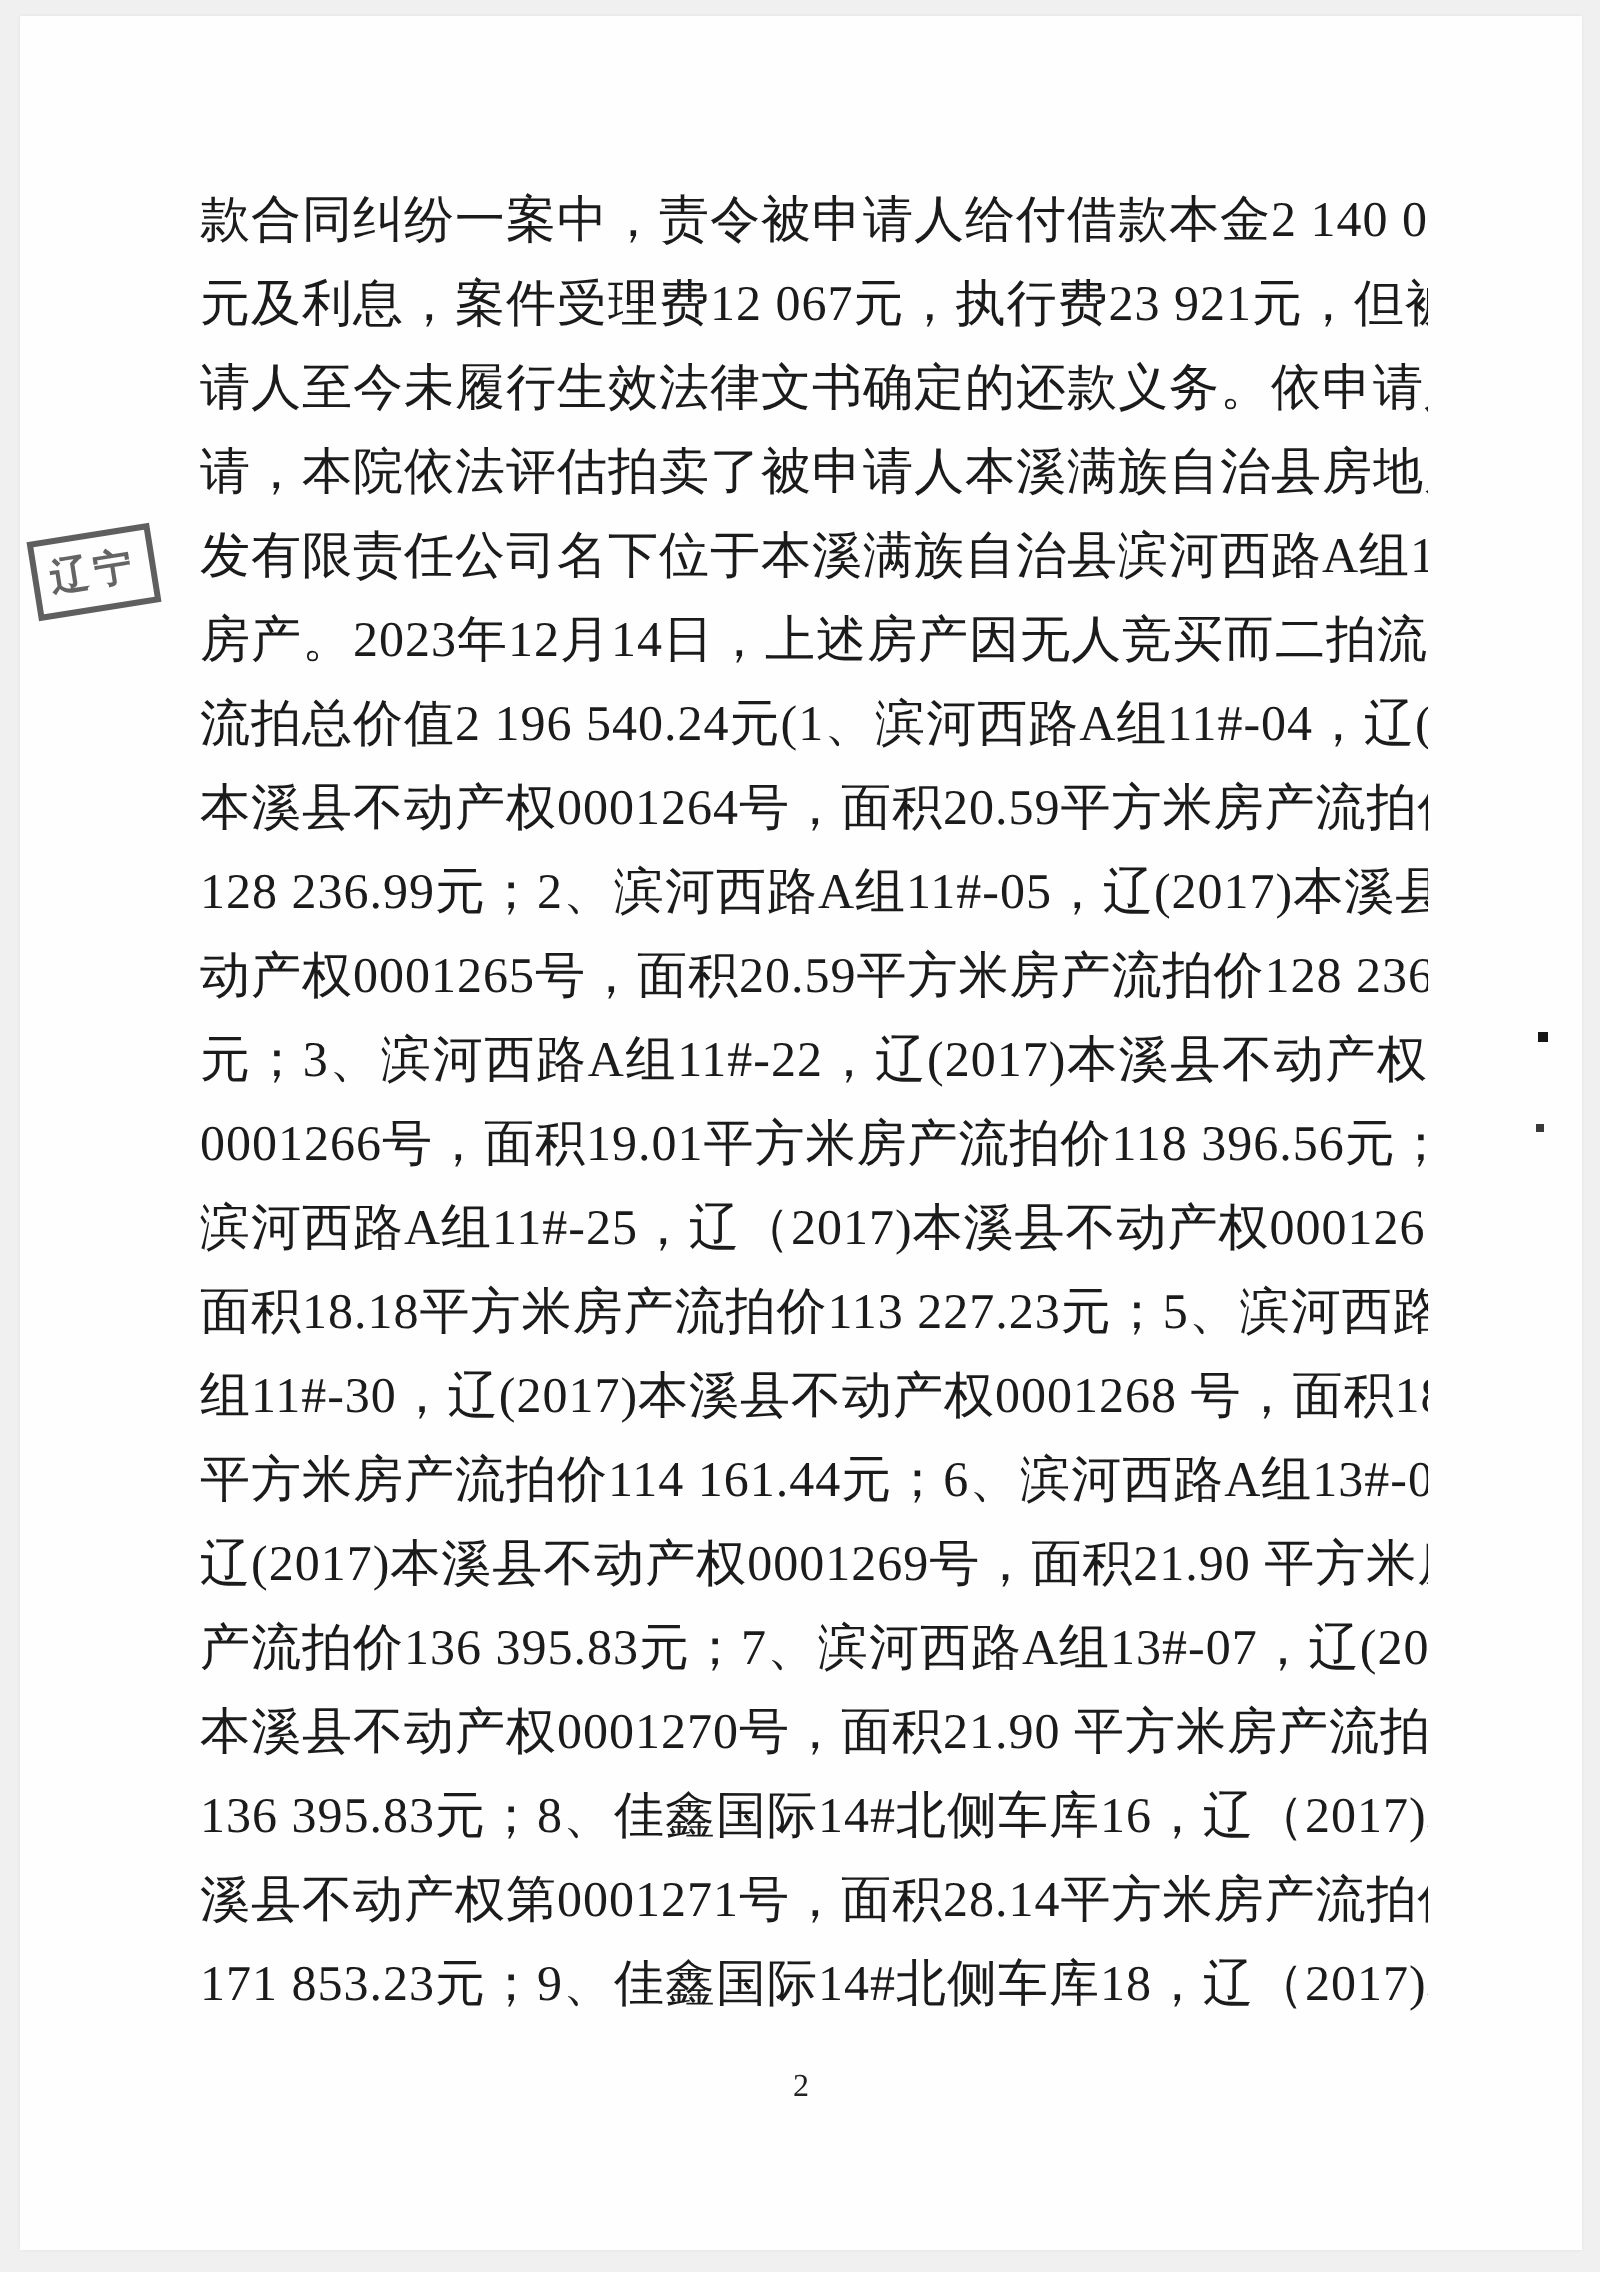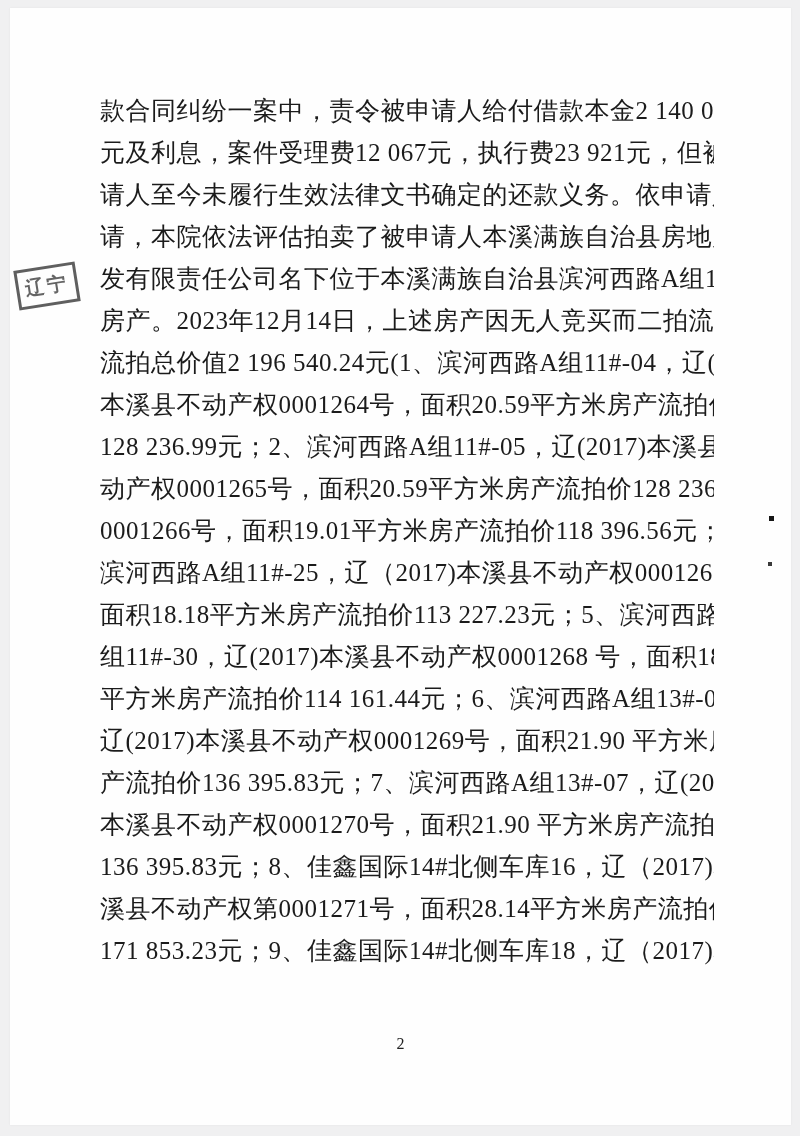--- a/index.html
+++ b/index.html
@@ -87,20 +87,21 @@
     <div class="line">款合同纠纷一案中，责令被申请人给付借款本金2 140 000</div>
     <div class="line">元及利息，案件受理费12 067元，执行费23 921元，但被申</div>
     <div class="line">请人至今未履行生效法律文书确定的还款义务。依申请人申</div>
     <div class="line">请，本院依法评估拍卖了被申请人本溪满族自治县房地产开</div>
     <div class="line">发有限责任公司名下位于本溪满族自治县滨河西路A组12处</div>
     <div class="line">房产。2023年12月14日，上述房产因无人竞买而二拍流拍，</div>
     <div class="line">流拍总价值2 196 540.24元(1、滨河西路A组11#-04，辽(2017)</div>
     <div class="line">本溪县不动产权0001264号，面积20.59平方米房产流拍价</div>
     <div class="line">128 236.99元；2、滨河西路A组11#-05，辽(2017)本溪县不</div>
     <div class="line">动产权0001265号，面积20.59平方米房产流拍价128 236.99</div>
+    <div class="line">元；3、滨河西路A组11#-22，辽(2017)本溪县不动产权</div>
     <div class="line">0001266号，面积19.01平方米房产流拍价118 396.56元；4、</div>
     <div class="line">滨河西路A组11#-25，辽（2017)本溪县不动产权0001267号，</div>
     <div class="line">面积18.18平方米房产流拍价113 227.23元；5、滨河西路A</div>
     <div class="line">组11#-30，辽(2017)本溪县不动产权0001268 号，面积18.33</div>
     <div class="line">平方米房产流拍价114 161.44元；6、滨河西路A组13#-03，</div>
     <div class="line">辽(2017)本溪县不动产权0001269号，面积21.90 平方米房</div>
     <div class="line">产流拍价136 395.83元；7、滨河西路A组13#-07，辽(2017)</div>
     <div class="line">本溪县不动产权0001270号，面积21.90 平方米房产流拍价</div>
     <div class="line">136 395.83元；8、佳鑫国际14#北侧车库16，辽（2017)本</div>
     <div class="line">溪县不动产权第0001271号，面积28.14平方米房产流拍价</div>

